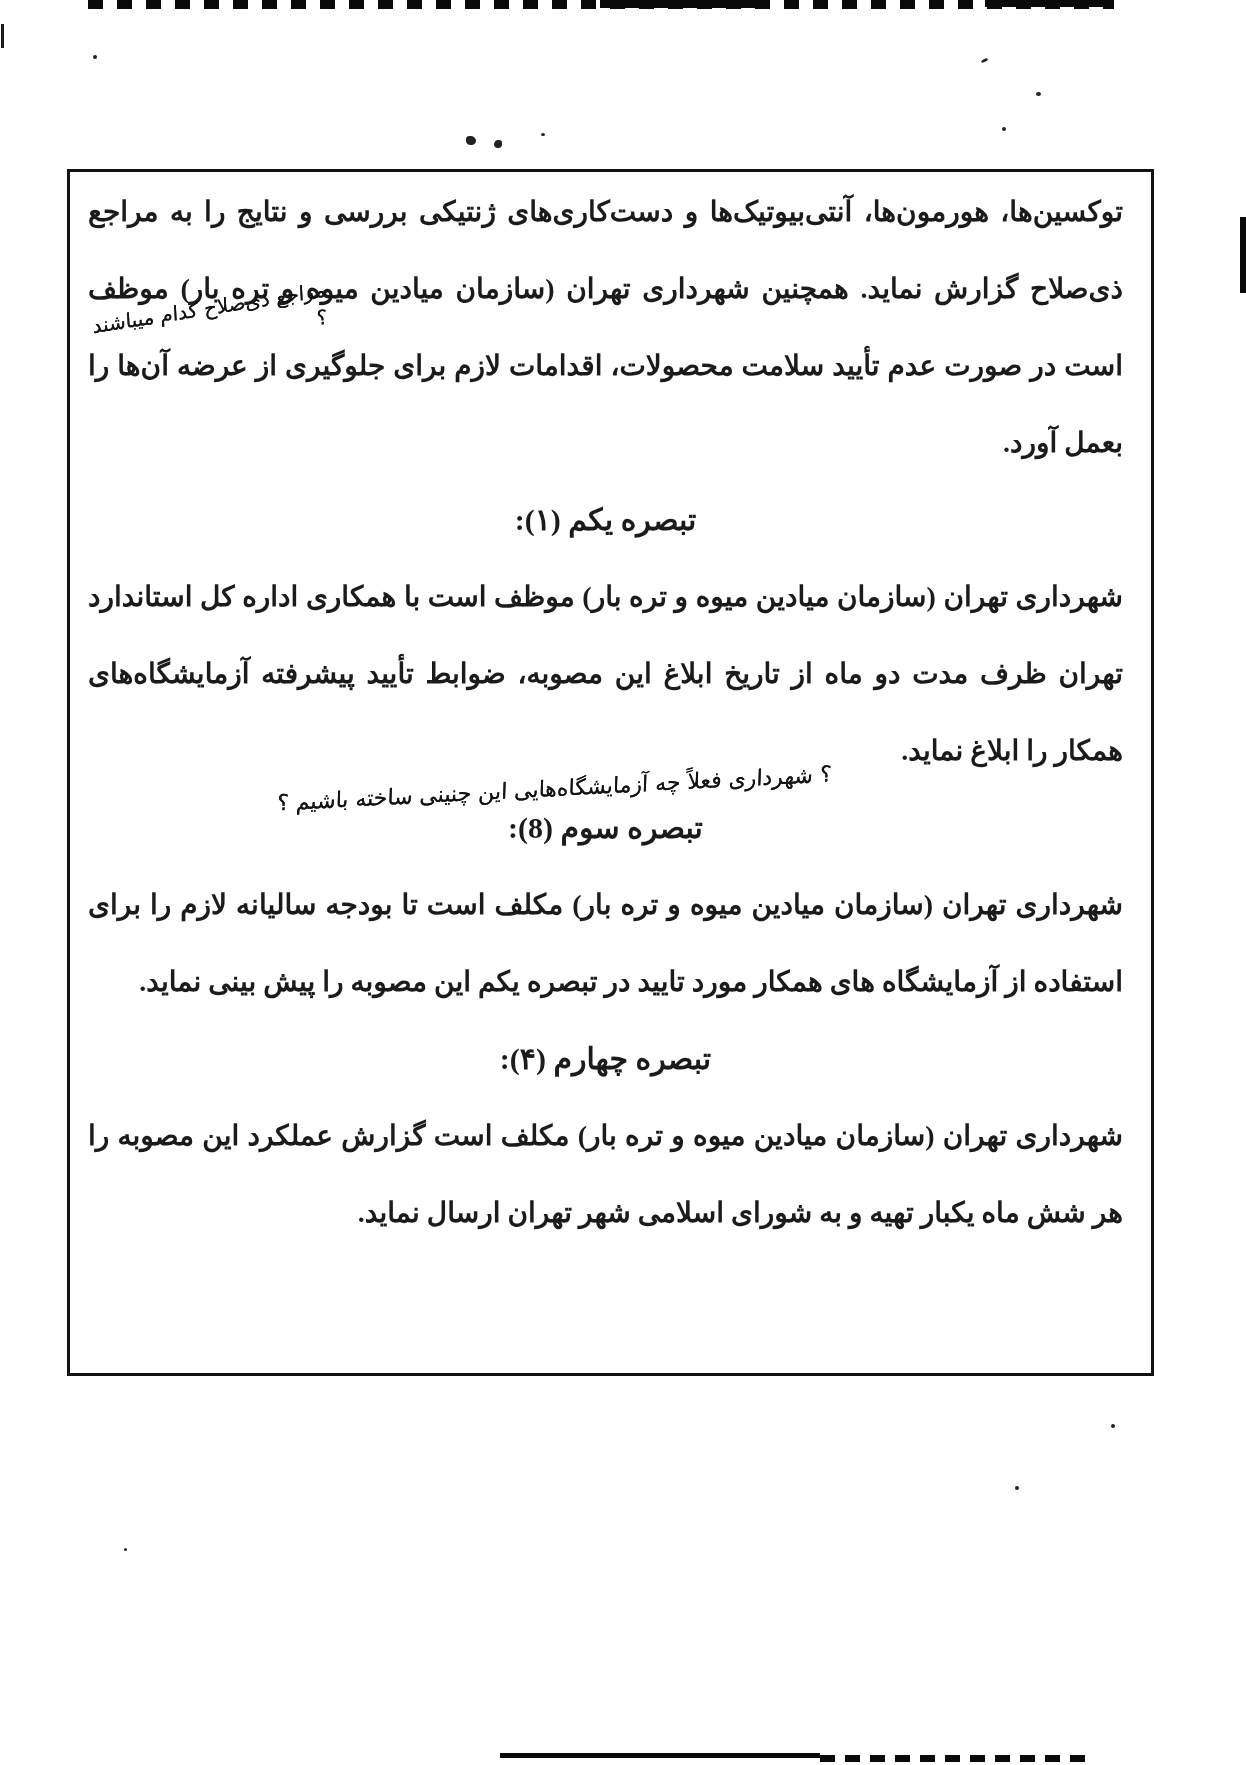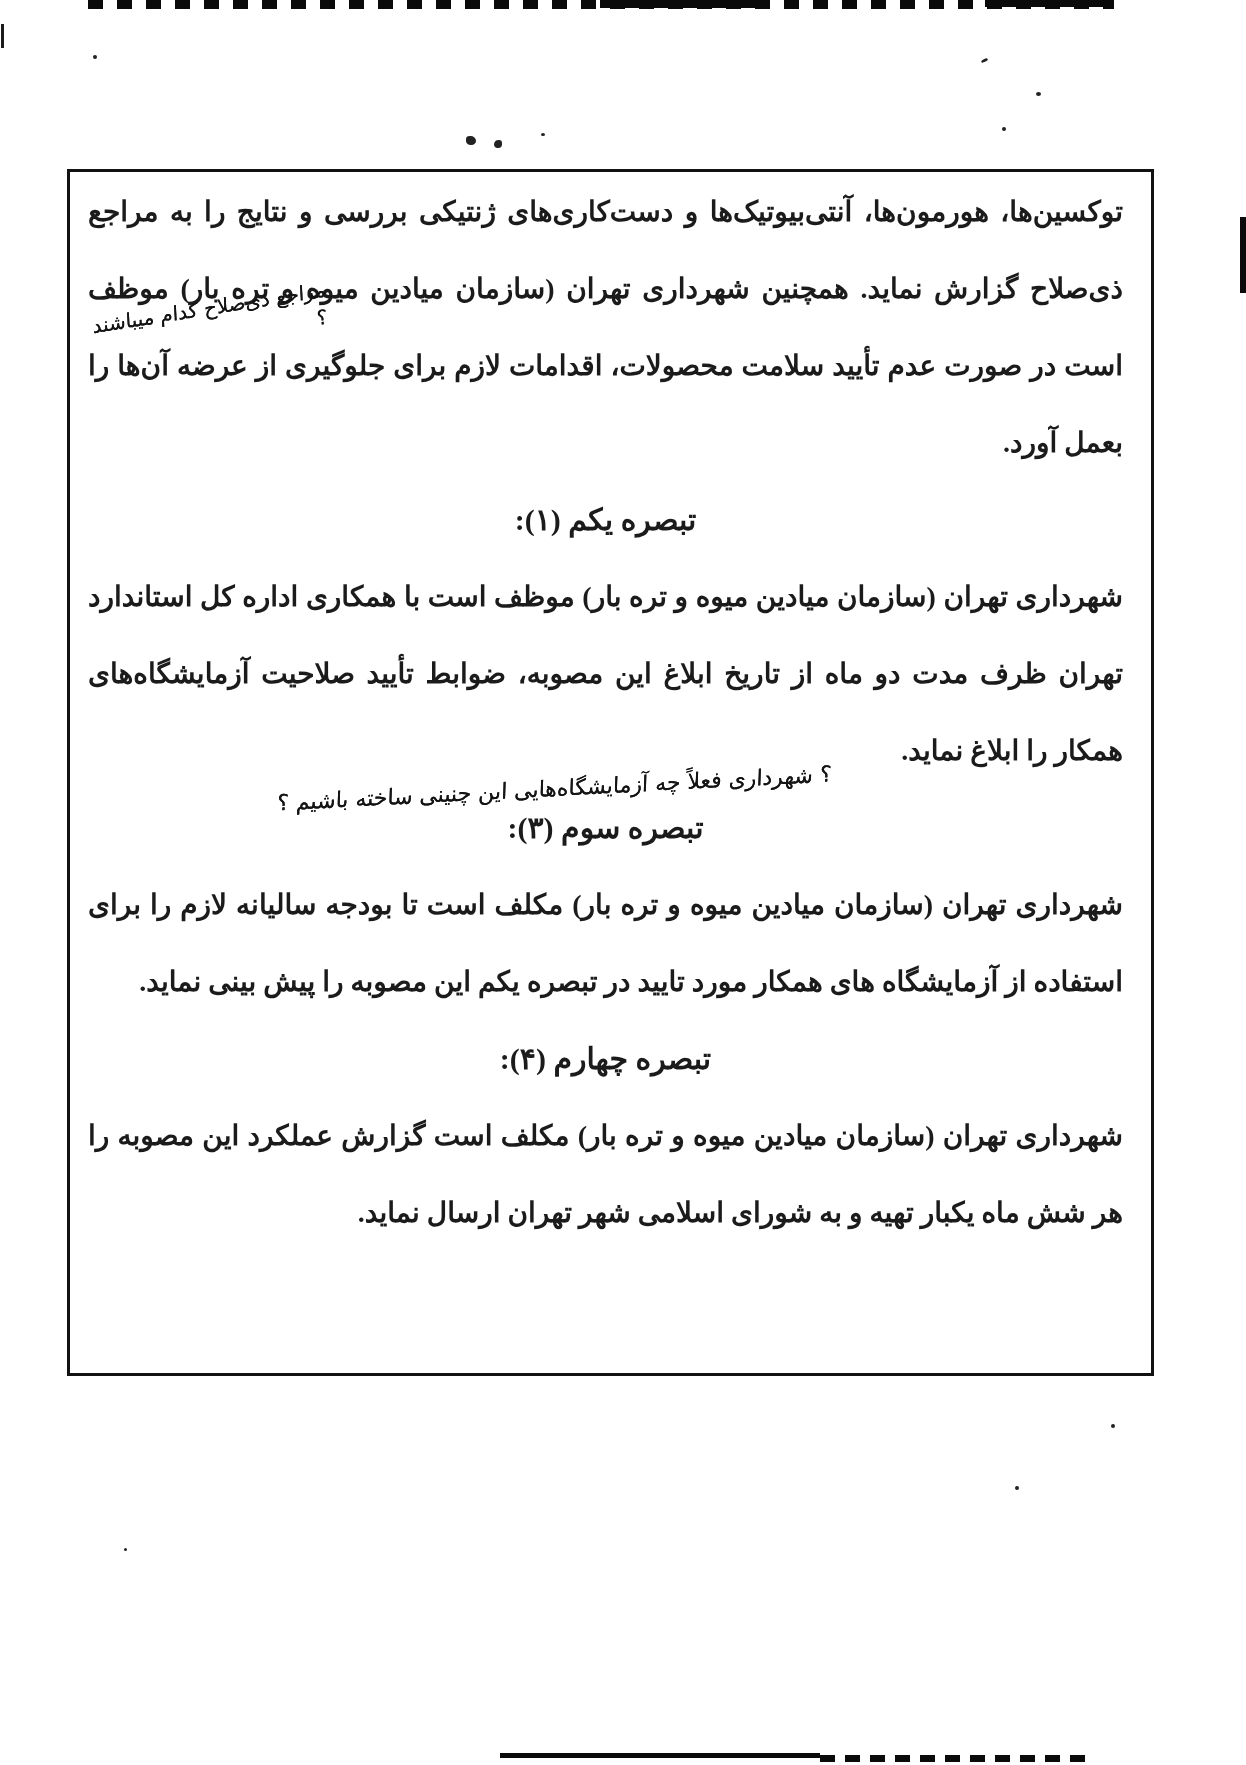--- a/index.html
+++ b/index.html
@@ -111,22 +111,22 @@
 <div class="speck s6"></div>
 <div class="speck s7"></div>
 <div class="speck s8"></div>
 <div class="speck s9"></div>
 <div class="speck s10"></div>
 
 <div class="scan-box">
   <div class="doc-content">
     <p class="body-para">توکسین‌ها، هورمون‌ها، آنتی‌بیوتیک‌ها و دست‌کاری‌های ژنتیکی بررسی و نتایج را به مراجع ذی‌صلاح گزارش نماید. همچنین شهرداری تهران (سازمان میادین میوه و تره بار) موظف است در صورت عدم تأیید سلامت محصولات، اقدامات لازم برای جلوگیری از عرضه آن‌ها را بعمل آورد.</p>
     <h2 class="clause-heading">تبصره یکم (۱):</h2>
-    <p class="body-para">شهرداری تهران (سازمان میادین میوه و تره بار) موظف است با همکاری اداره کل استاندارد تهران ظرف مدت دو ماه از تاریخ ابلاغ این مصوبه، ضوابط تأیید صلاحیت آزمایشگاه‌های همکار را ابلاغ نماید.</p>
-    <h2 class="clause-heading">تبصره سوم (۳):</h2>
+    <p class="body-para">شهرداری تهران (سازمان میادین میوه و تره بار) موظف است با همکاری اداره کل استاندارد تهران ظرف مدت دو ماه از تاریخ ابلاغ این مصوبه، ضوابط تأیید پیشرفته آزمایشگاه‌های همکار را ابلاغ نماید.</p>
+    <h2 class="clause-heading">تبصره سوم (8):</h2>
     <p class="body-para">شهرداری تهران (سازمان میادین میوه و تره بار) مکلف است تا بودجه سالیانه لازم را برای استفاده از آزمایشگاه های همکار مورد تایید در تبصره یکم این مصوبه را پیش بینی نماید.</p>
     <h2 class="clause-heading">تبصره چهارم (۴):</h2>
     <p class="body-para">شهرداری تهران (سازمان میادین میوه و تره بار) مکلف است گزارش عملکرد این مصوبه را هر شش ماه یکبار تهیه و به شورای اسلامی شهر تهران ارسال نماید.</p>
   </div>
 </div>
 
 <div class="handwritten hand-1">مراجع ذی‌صلاح کدام میباشند ؟</div>
 <div class="handwritten hand-2">؟  شهرداری فعلاً چه آزمایشگاه‌هایی این چنینی ساخته باشیم ؟</div>
 
 </body></html>

